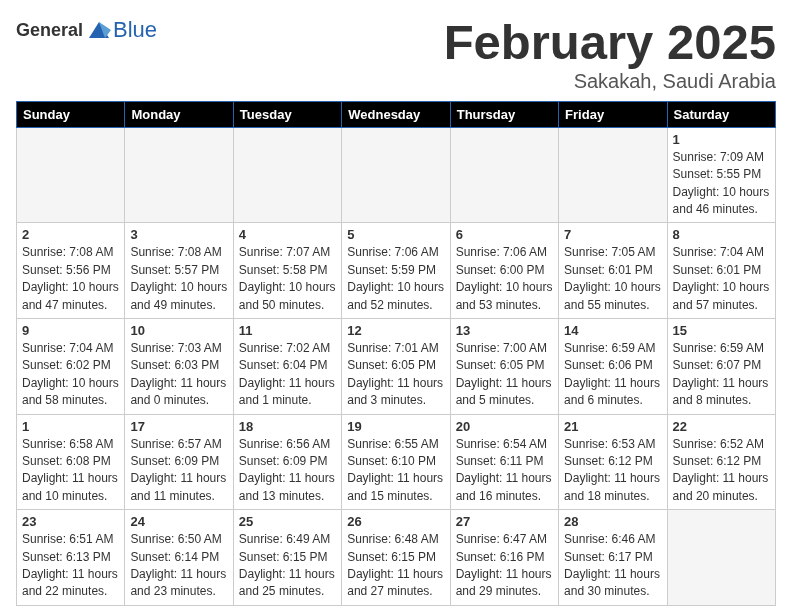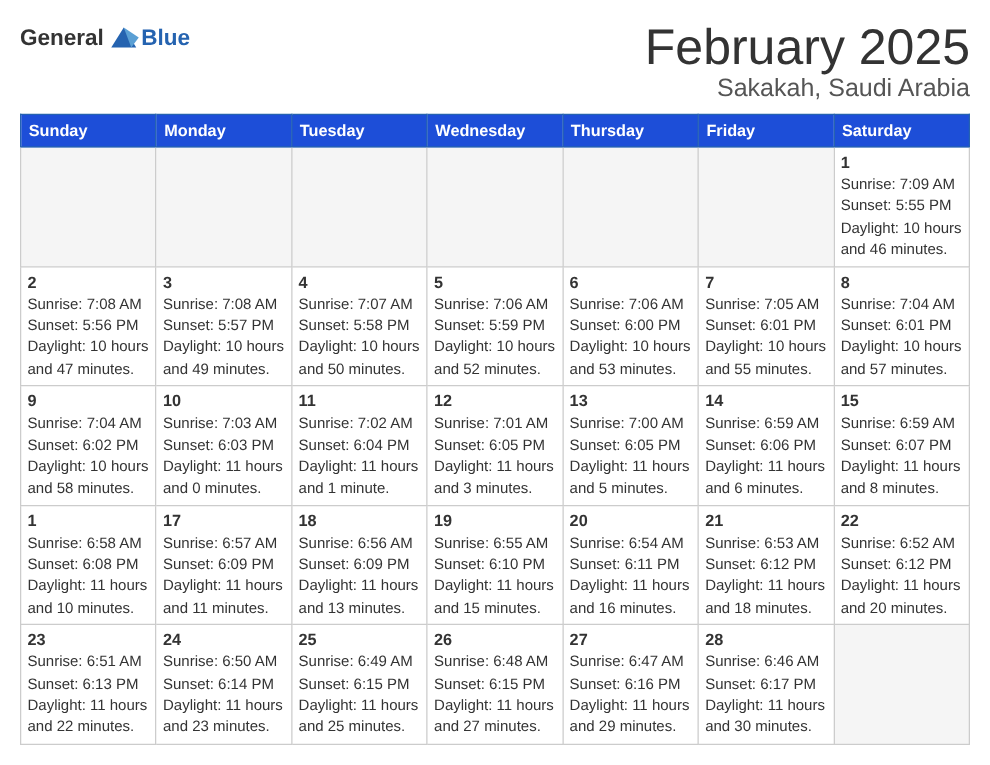--- a/index.html
+++ b/index.html
@@ -19,49 +19,49 @@
     .logo {
       display: flex;
       align-items: center;
     }
     .logo-text-general {
       font-size: 18px;
       font-weight: bold;
       color: #333;
     }
     .logo-text-blue {
-      font-size: 18px;
-      font-weight: bold;
+      font-size: 22px;
+      font-weight: normal;
       color: #2563b0;
     }
     .logo-icon {
       width: 28px;
       height: 28px;
       margin-left: 2px;
     }
     .title-area {
       text-align: right;
     }
     .month-title {
-      font-size: 40px;
-      font-weight: normal;
+      font-size: 49px;
+      font-weight: bold;
       color: #333;
       line-height: 1.1;
     }
     .location-title {
       font-size: 20px;
       color: #555;
     }
     .calendar {
       width: 100%;
       border-collapse: collapse;
       border: 1px solid #ccc;
     }
     .calendar th {
-      background: #1d4ed8;
+      background: #000000;
       color: #fff;
       font-size: 13px;
       font-weight: bold;
       padding: 5px 6px;
       text-align: left;
       border: 1px solid #2563b0;
     }
     .calendar td {
       vertical-align: top;
       border: 1px solid #ccc;

